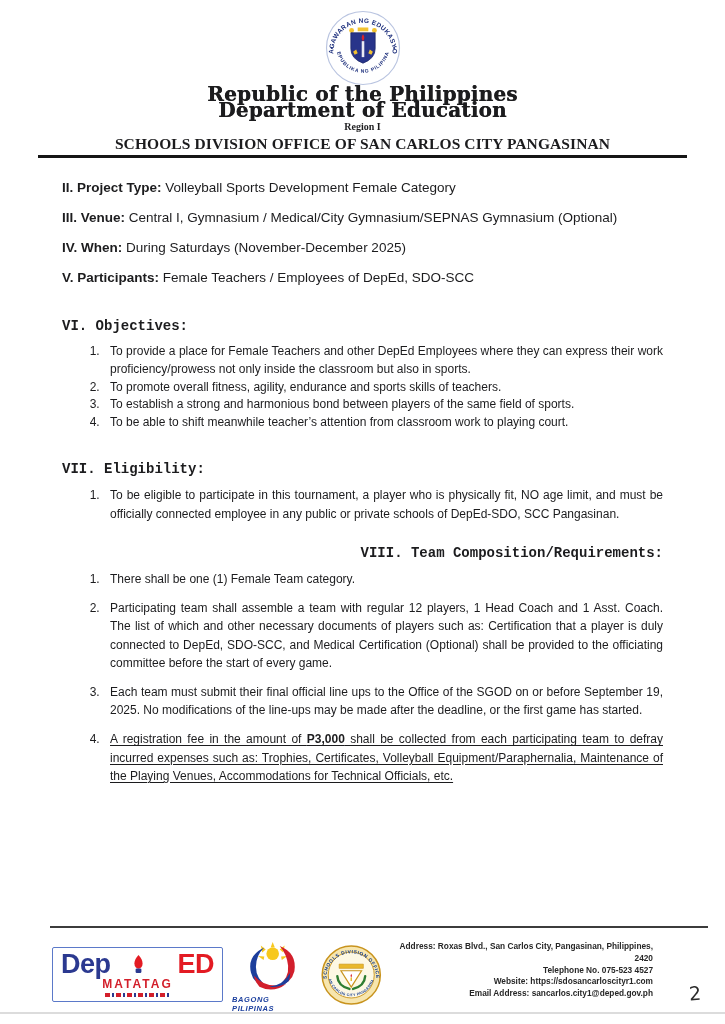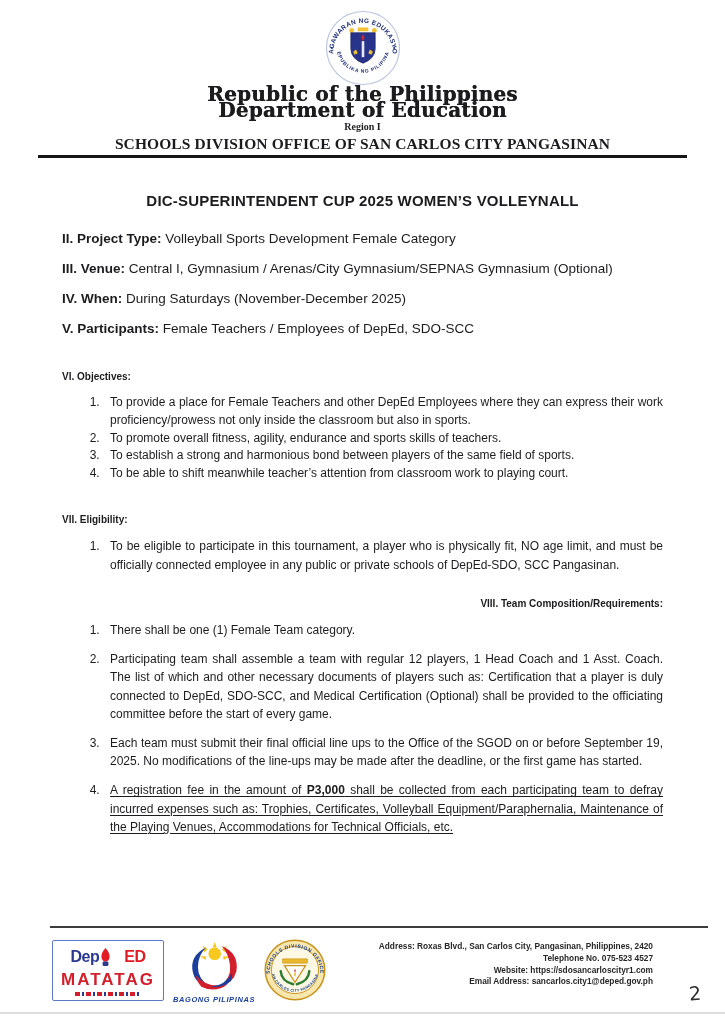--- a/index.html
+++ b/index.html
@@ -16,41 +16,41 @@
   .region-line { font-family:"Liberation Serif", serif; font-weight:bold; font-size:10px; line-height:17px; }
   .division-line { font-family:"Liberation Serif", serif; font-weight:bold; font-size:15.5px; line-height:18px; letter-spacing:0.1px; }
   .header-rule { height:3px; background:#161616; margin:2px 38px 0 38px; }
   
   .content { padding:0 62px; }
   .doc-title { margin-top:34px; text-align:center; font-weight:bold; font-size:15px; letter-spacing:0.2px; }
   .fields { margin-top:21px; }
   .field { font-size:13.5px; line-height:18px; }
   .field + .field { margin-top:12px; }
   .field .lbl { font-weight:bold; }
-  .section-heading { font-weight:bold; font-size:10px; line-height:18px; }
+  .section-heading { font-weight:bold; font-size:14px; line-height:18px;font-family:Liberation Mono, monospace; }
   .mt-vi { margin-top:30px; }
   .mt-vii { margin-top:28px; }
   .mt-viii { margin-top:19px;text-align:right; }
   ol { margin-top:8px; padding-left:41px; font-size:12px; line-height:17.8px; text-align:justify; }
   ol li { padding-left:7px; }
   ol.spaced { line-height:18.2px; }
   ol.spaced li + li { margin-top:11px; }
   ol.roomy { line-height:19.5px; }
   .underlined { text-decoration:underline; text-underline-offset:2px; }
   .amount { font-weight:bold; }
   
   .footer { position:absolute; left:50px; width:658px; top:926px; border-top:2.5px solid #3c3c3c; }
   .footer-inner { display:flex; justify-content:space-between; align-items:flex-start; padding-top:8px; }
   .logos { display:flex; align-items:center; gap:9px; margin-left:2px; }
   .deped-box { border:1.5px solid #5b79c9; border-radius:2px; padding:6px 8px 4px; display:flex; flex-direction:column; align-items:center; background:#fff; }
-  .deped-word { display:flex; align-items:flex-end; font-weight:bold; font-size:16px; line-height:20px; letter-spacing:-0.5px; }
+  .deped-word { display:flex; align-items:flex-end; font-weight:bold; font-size:27px; line-height:20px; letter-spacing:-0.5px;gap:21px; }
   .deped-word .blue { color:#2b3990; }
   .deped-word .red { color:#e31b23;margin-left:12px; }
   .deped-flame { margin:0 1px; }
-  .matatag { color:#d31f2b; font-weight:bold; font-size:17px; letter-spacing:2px; margin-top:3px; }
+  .matatag { color:#d31f2b; font-weight:bold; font-size:12px; letter-spacing:2px; margin-top:3px; }
   .matatag-sub { margin-top:2px; width:66px; height:4px;
     background:repeating-linear-gradient(90deg,#d31f2b 0 5px,#ffffff 5px 7px,#2b3990 7px 9px,#ffffff 9px 11px); }
   .bagong { display:flex; flex-direction:column; align-items:center; }
   .bagong-caption { margin-top:1px; color:#1b3f9e; font-weight:bold; font-style:italic; font-size:7.5px; letter-spacing:0.6px; }
   .addr { text-align:right; font-weight:bold; font-size:8.3px; line-height:11.8px; color:#272727; padding-right:55px; margin-top:5px; }
   .page-number { position:absolute; right:24px; top:982px; font-family:"DejaVu Sans", sans-serif; font-size:19px; color:#2c2c2c; transform:rotate(-4deg); }
   .scan-edge { position:absolute; left:0; right:0; top:1012px; height:1.5px; background:#dcdcdc; }
 </style>
 </head>
 <body>
@@ -85,30 +85,29 @@
     </div>
     <div class="gov-line">Republic of the Philippines</div>
     <div class="gov-line">Department of Education</div>
     <div class="region-line">Region I</div>
     <div class="division-line">SCHOOLS DIVISION OFFICE OF SAN CARLOS CITY PANGASINAN</div>
     <div class="header-rule"></div>
   </div>
 
   <div class="content">
 
-    <div class="doc-title">DIC-SUPERINTENDENT CUP 2025 WOMEN’S VOLLEYNALL</div>
 
     <div class="fields">
       <div class="field">
         <span class="lbl">II. Project Type:</span>
         <span>Volleyball Sports Development Female Category</span>
       </div>
       <div class="field">
         <span class="lbl">III. Venue:</span>
-        <span>Central I, Gymnasium / Arenas/City Gymnasium/SEPNAS Gymnasium (Optional)</span>
+        <span>Central I, Gymnasium / Medical/City Gymnasium/SEPNAS Gymnasium (Optional)</span>
       </div>
       <div class="field">
         <span class="lbl">IV. When:</span>
         <span>During Saturdays (November-December 2025)</span>
       </div>
       <div class="field">
         <span class="lbl">V. Participants:</span>
         <span>Female Teachers / Employees of DepEd, SDO-SCC</span>
       </div>
     </div>

